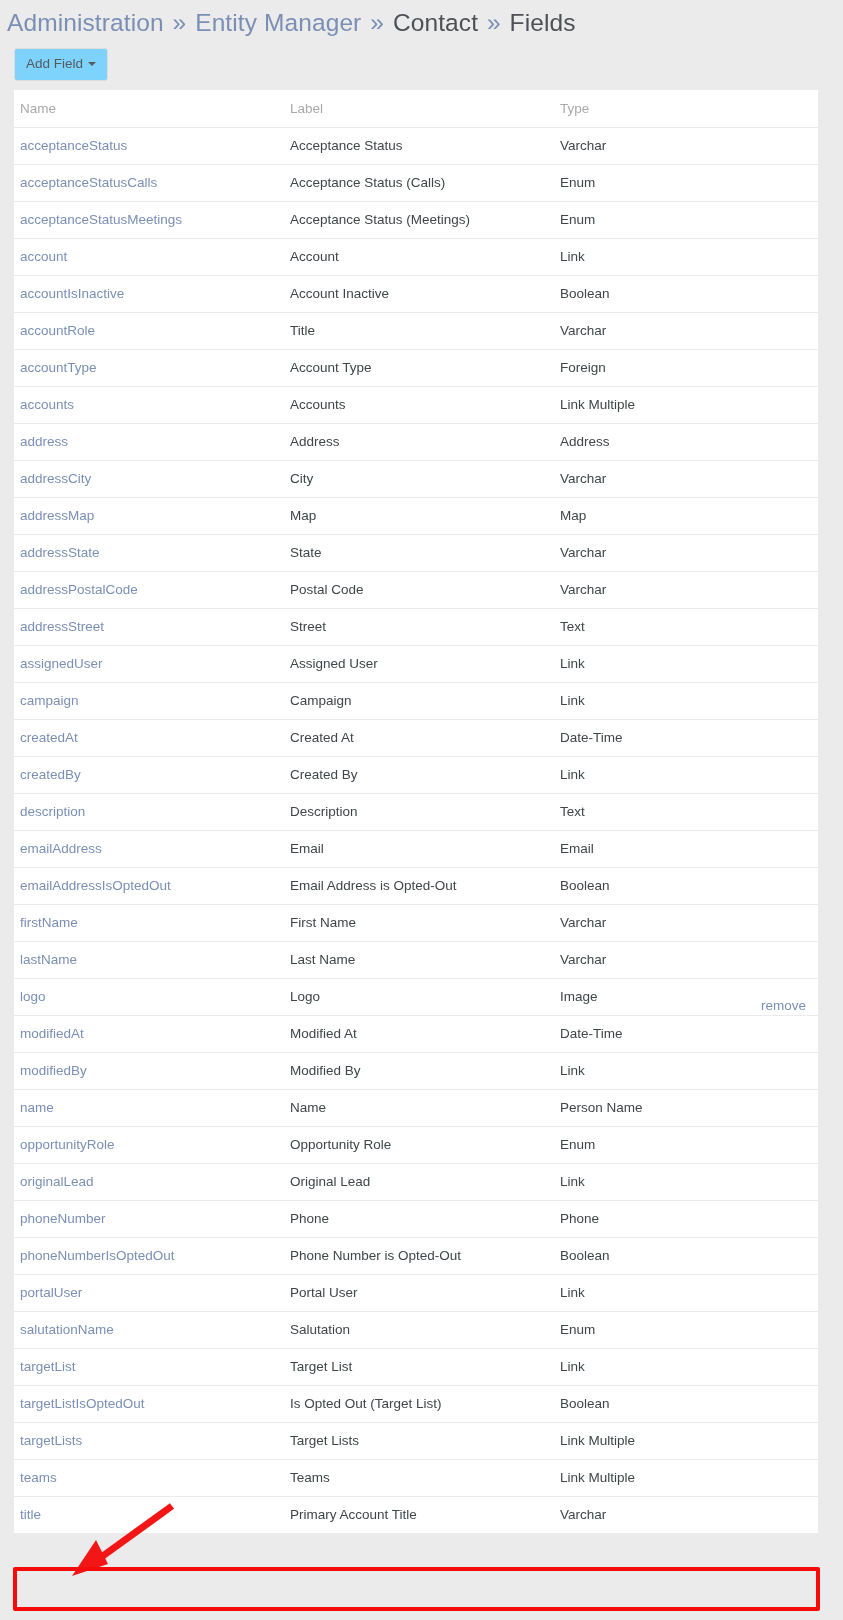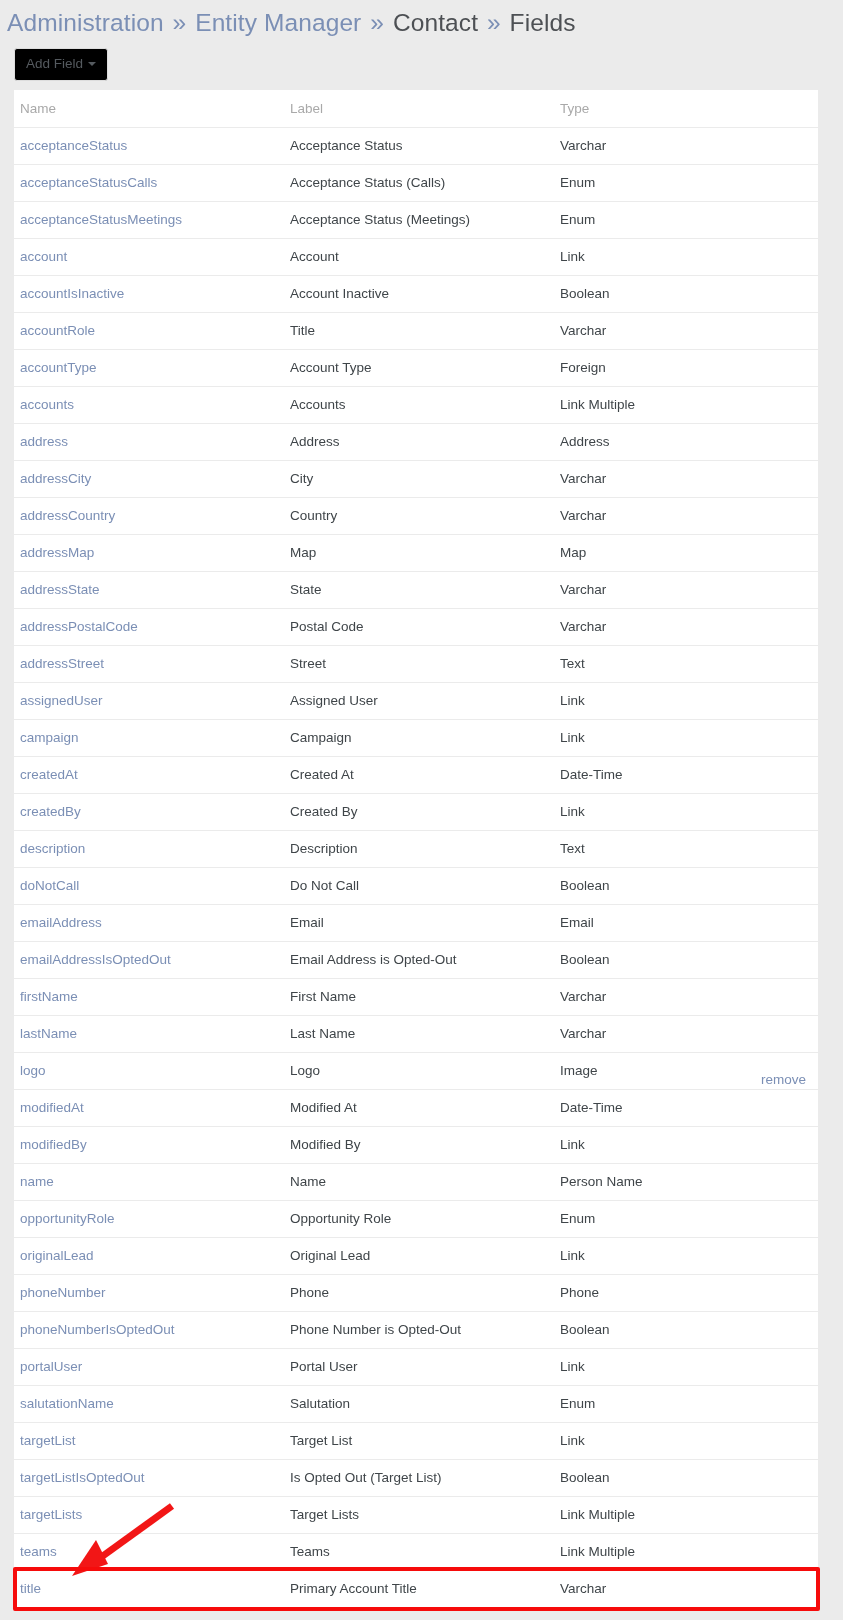--- a/index.html
+++ b/index.html
@@ -42,21 +42,21 @@
   .breadcrumb .current {
     color: #4d5054;
   }
 
   
   .toolbar {
     padding: 8px 0 9px 14px;
   }
   .btn-add-field {
     display: inline-block;
-    background: #000000;
+    background: #7dd3fc;
     border: 1px solid #dddddd;
     border-radius: 3px;
     color: #555a5f;
     font-size: 13.5px;
     line-height: 16px;
     padding: 7px 11px 8px 11px;
     cursor: pointer;
     white-space: nowrap;
     font-family: "Liberation Sans", sans-serif;
   }
@@ -227,25 +227,20 @@
             <td class="cell-name"><a>address</a></td>
             <td class="cell-label">Address</td>
             <td class="cell-type"><span>Address</span></td>
           </tr>
           <tr>
             <td class="cell-name"><a>addressCity</a></td>
             <td class="cell-label">City</td>
             <td class="cell-type"><span>Varchar</span></td>
           </tr>
           <tr>
-            <td class="cell-name"><a>addressCountry</a></td>
-            <td class="cell-label">Country</td>
-            <td class="cell-type"><span>Varchar</span></td>
-          </tr>
-          <tr>
             <td class="cell-name"><a>addressMap</a></td>
             <td class="cell-label">Map</td>
             <td class="cell-type"><span>Map</span></td>
           </tr>
           <tr>
             <td class="cell-name"><a>addressState</a></td>
             <td class="cell-label">State</td>
             <td class="cell-type"><span>Varchar</span></td>
           </tr>
           <tr>
@@ -275,25 +270,20 @@
           </tr>
           <tr>
             <td class="cell-name"><a>createdBy</a></td>
             <td class="cell-label">Created By</td>
             <td class="cell-type"><span>Link</span></td>
           </tr>
           <tr>
             <td class="cell-name"><a>description</a></td>
             <td class="cell-label">Description</td>
             <td class="cell-type"><span>Text</span></td>
-          </tr>
-          <tr>
-            <td class="cell-name"><a>doNotCall</a></td>
-            <td class="cell-label">Do Not Call</td>
-            <td class="cell-type"><span>Boolean</span></td>
           </tr>
           <tr>
             <td class="cell-name"><a>emailAddress</a></td>
             <td class="cell-label">Email</td>
             <td class="cell-type"><span>Email</span></td>
           </tr>
           <tr>
             <td class="cell-name"><a>emailAddressIsOptedOut</a></td>
             <td class="cell-label">Email Address is Opted-Out</td>
             <td class="cell-type"><span>Boolean</span></td>

